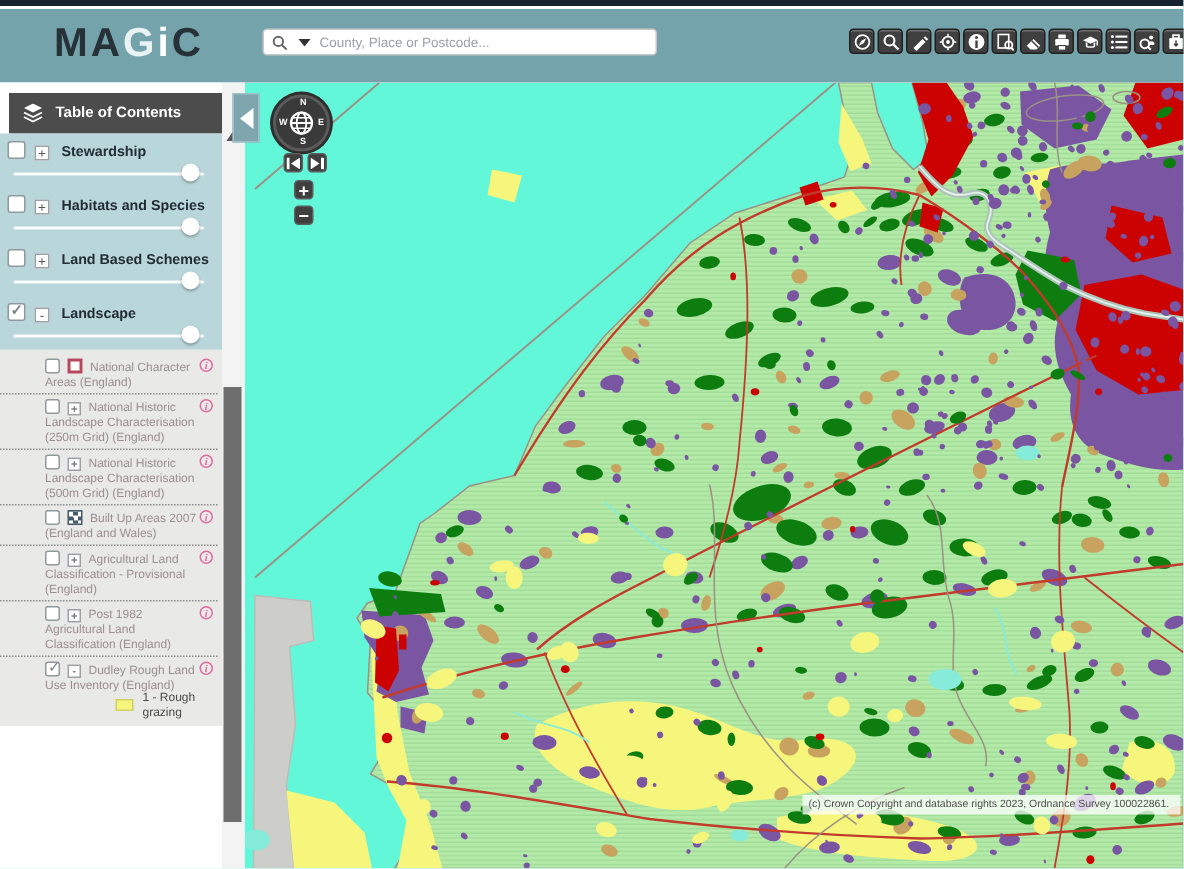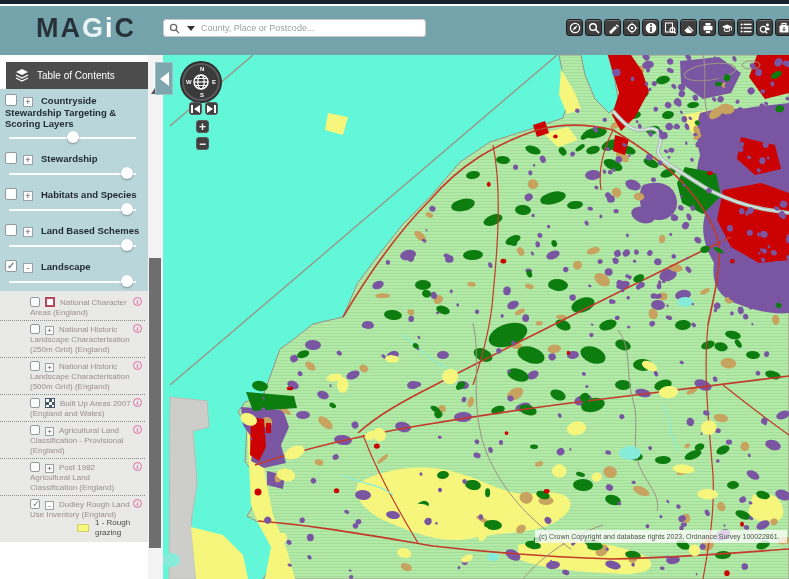--- a/index.html
+++ b/index.html
@@ -6,35 +6,35 @@
   html,body { width:789px; height:579px; overflow:hidden;
     font-family:"Liberation Sans", sans-serif; background:#ffffff; }
   .app { position:relative; width:711px; height:579px; }
 
   
   header { position:absolute; left:0; top:0; width:789px; height:55px; background:#74a3ab; }
   .topstrip { position:absolute; left:0; top:0; width:100%; height:4px; background:#17232e; }
   .topstrip2 { position:absolute; left:0; top:4px; width:100%; height:2px; background:#ffffff; }
   .logo { position:absolute; left:36px; top:13px; font-size:27px; font-weight:bold; letter-spacing:2px; }
   .logo .dk { color:#263238; } .logo .lt { color:#e9f3f3; } .logo .wh { color:#ffffff; }
-  .searchbox { position:absolute; left:163px; top:19px; width:263px; height:18px; background:#ffffff;
+  .searchbox { position:absolute; left:175px; top:19px; width:263px; height:18px; background:#ffffff;
     border:1px solid #c7c7c7; border-radius:3px; display:flex; align-items:center; padding:0 5px; }
   .searchbox .ph { color:#9aa0a4; font-size:9px; margin-left:6px; }
   .searchbox svg { flex:0 0 auto; }
   .caret { width:0; height:0; border-left:4px solid transparent; border-right:4px solid transparent;
     border-top:5px solid #333; margin-left:7px; }
   .toolbar { position:absolute; left:566px; top:19px; display:flex; gap:2px; }
   .tbtn { width:17px; height:17px; background:#3f3f3f; border:1px solid #202020; border-radius:3px;
     display:flex; align-items:center; justify-content:center; box-shadow:inset 0 1px 0 rgba(255,255,255,.25); }
   .tbtn svg { display:block; }
 
   
   .sidebar { position:absolute; left:0; top:55px; width:148px; height:524px; background:#ffffff; overflow:hidden; }
   .toc-header { position:absolute; left:6px; top:7px; width:142px; height:27px; background:#4c4c4c;
-    color:#ffffff; font-size:10px; font-weight:normal; display:flex; align-items:center; gap:8px; padding-left:9px; }
+    color:#ffffff; font-size:10px; font-weight:bold; display:flex; align-items:center; gap:8px; padding-left:9px; }
   .toc-body { position:absolute; left:0; top:34px; width:148px; background:#b9d6da; }
   .lvl0 { padding:5px 6px 3px 5px; }
   .lvl0 .row { font-size:9.5px; font-weight:bold; color:#222c33; line-height:11px; }
   .cb { display:inline-block; width:12px; height:12px; background:#ffffff; border:1px solid #8f9a9e;
     border-radius:2px; vertical-align:-2px; margin-right:6px; position:relative; }
   .cb.checked:after { content:"\2713"; position:absolute; left:1px; top:-1px; font-size:10px; color:#7c8488; }
   .xp { display:inline-block; width:10px; height:10px; background:#fdfdfd; border:1px solid #9aa2a5;
     vertical-align:-1px; margin-right:8px; color:#555; font-size:9px; line-height:8px; text-align:center; font-weight:normal; }
   .slider { position:relative; height:13px; margin:2px 6px 0 4px; }
   .slider .track { position:absolute; left:0; right:0; top:6px; height:2px; background:#fbfdfd; border-radius:1px; }
@@ -197,27 +197,20 @@
   <aside class="sidebar">
     <div class="toc-header">
       <svg width="14" height="13" viewBox="0 0 14 13">
         <path d="M7,0 L13,3 7,6 1,3 Z" fill="#ffffff"></path>
         <path d="M1,6 L7,9 13,6" fill="none" stroke="#ffffff" stroke-width="1.3"></path>
         <path d="M1,9 L7,12 13,9" fill="none" stroke="#ffffff" stroke-width="1.3"></path>
       </svg>
       <span>Table of Contents</span>
     </div>
     <div class="toc-body" id="toc-body">
-        <div class="lvl0">
-          <div class="row"><span class="cb"></span><span class="xp">+</span><span class="lbl">Countryside Stewardship Targeting &amp; Scoring Layers</span></div>
-          <div class="slider">
-            <div class="track"></div>
-            <div class="thumb" style="left: calc(50% - 6px);"></div>
-          </div>
-        </div>
         <div class="lvl0">
           <div class="row"><span class="cb"></span><span class="xp">+</span><span class="lbl">Stewardship</span></div>
           <div class="slider">
             <div class="track"></div>
             <div class="thumb" style="left: calc(93% - 6px);"></div>
           </div>
         </div>
         <div class="lvl0">
           <div class="row"><span class="cb"></span><span class="xp">+</span><span class="lbl">Habitats and Species</span></div>
           <div class="slider">

